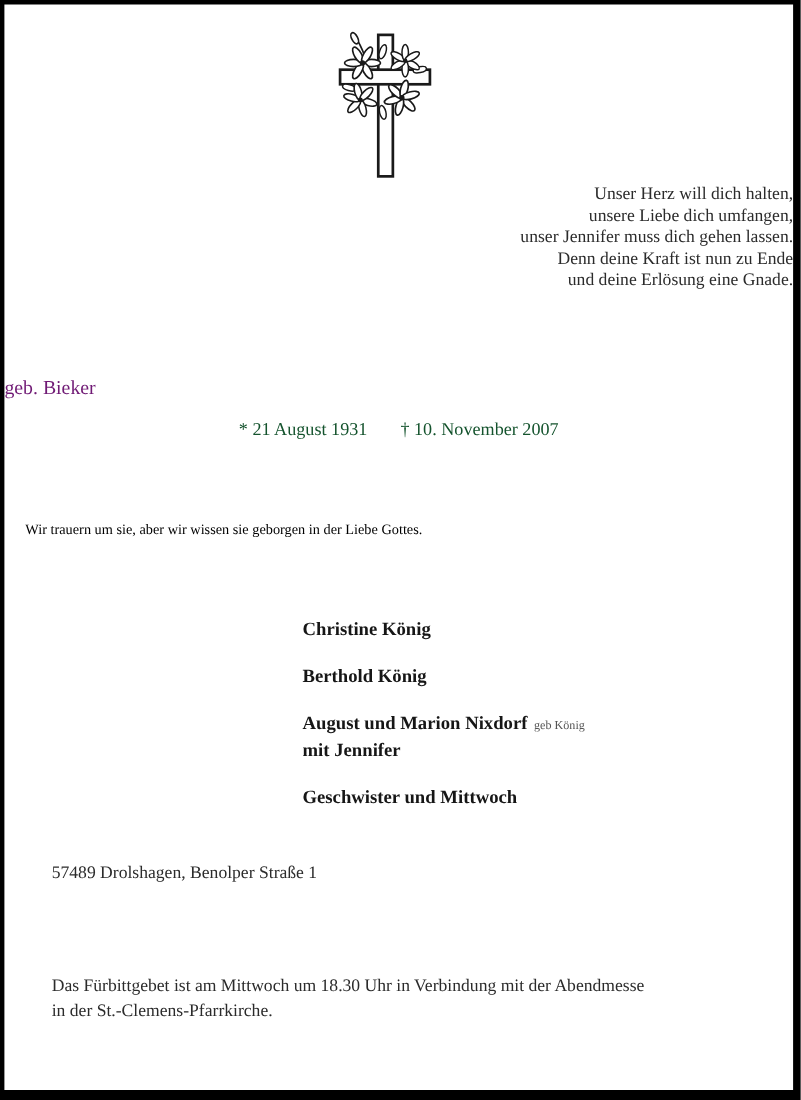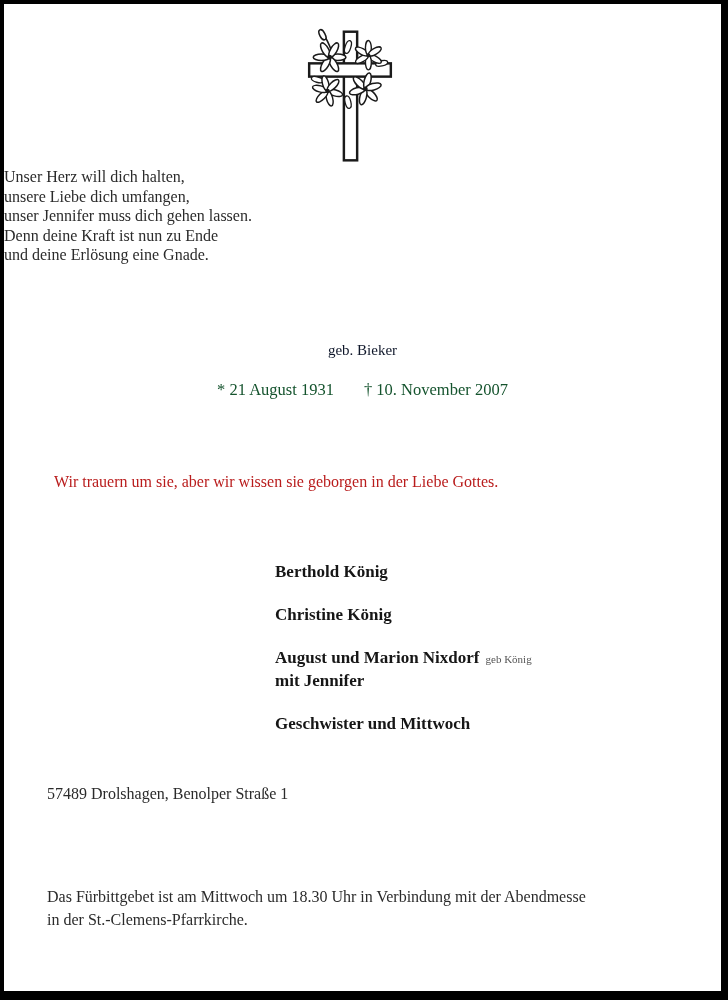--- a/index.html
+++ b/index.html
@@ -21,61 +21,60 @@
     left: 297px;
     top: 22px;
     width: 98px;
     height: 138px;
   }
   .poem {
     position: absolute;
     top: 163px;
     left: 0;
     right: 0;
-    text-align: left;
+    text-align: right;
     font-size: 16px;
     line-height: 19.6px;
     color: #2b2b2b;
   }
   .deceased-name {
     position: absolute;
     top: 294px;
     left: 0;
     right: 0;
     text-align: center;
     font-size: 31px;
     font-weight: bold;
     letter-spacing: 0.4px;
     color: #161616;
   }
   .maiden-name {
     position: absolute;
     top: 338px;
     left: 0;
     right: 0;
-    text-align: center;
-    font-size: 15px;
-    color: #0f172a;
+    font-size: 18px;
+    color: #701a75;
   }
   .dates {
     position: absolute;
     top: 376px;
     left: 0;
     right: 0;
     text-align: center;
     font-size: 16.5px;
     color: #14532d;
   }
   .dates .birth { margin-right: 30px; }
   .mourning-line {
     position: absolute;
     top: 469px;
-    left: 50px;
-    font-size: 16px;
-    color: #b91c1c;
+    left: 19px;
+    font-size: 13px;
+    color: #000000;
   }
   .mourners {
     position: absolute;
     left: 271px;
     top: 557px;
     font-size: 17px;
     font-weight: bold;
     color: #161616;
     line-height: 22px;
   }
@@ -178,24 +177,24 @@
 
   <div class="maiden-name">geb. Bieker</div>
   <div class="dates">
     <span class="birth">* 21 August 1931</span><span>† 10. November 2007</span>
   </div>
 
   <div class="mourning-line">Wir trauern um sie, aber wir wissen sie geborgen in der Liebe Gottes.</div>
 
   <div class="mourners">
     <div class="mourner-group">
+      <span>Christine König</span>
+    </div>
+    <div class="mourner-group">
       <span>Berthold König</span>
-    </div>
-    <div class="mourner-group">
-      <span>Christine König</span>
     </div>
     <div class="mourner-group">
       <div>
         <span>August und Marion Nixdorf</span><span class="mourner-suffix">geb König</span>
       </div>
       <div>mit Jennifer</div>
     </div>
     <div class="mourner-group">
       <span>Geschwister und Mittwoch</span>
     </div>

